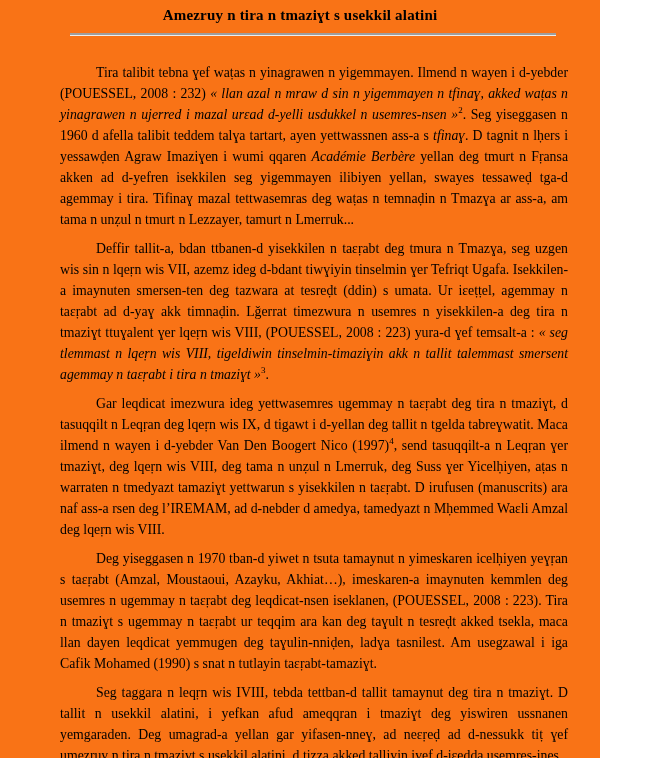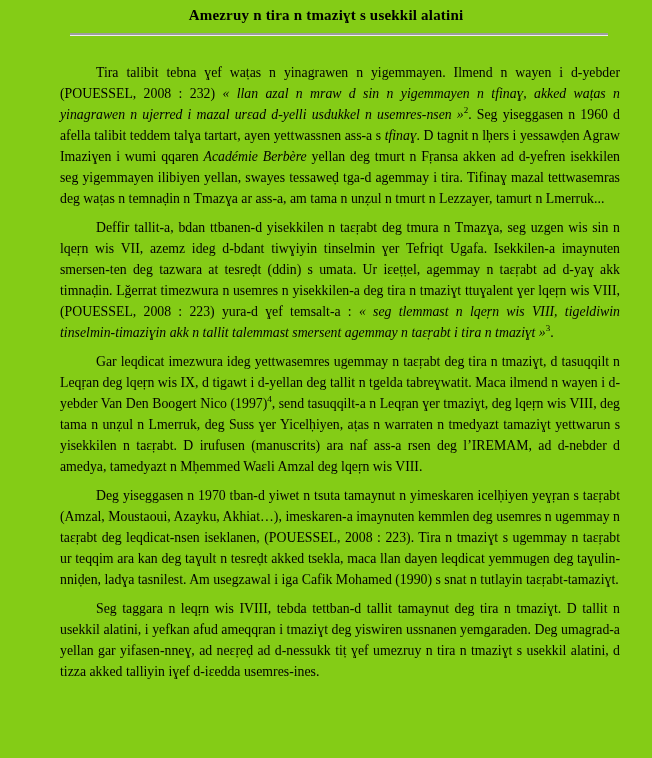--- a/index.html
+++ b/index.html
@@ -8,24 +8,24 @@
     background: #ffffff;
   }
   body {
     width: 652px;
     height: 758px;
     overflow: hidden;
     font-family: "Liberation Serif", serif;
     color: #000000;
   }
   .page {
-    width: 652px;
+    width: 600px;
     height: 758px;
     box-sizing: border-box;
-    background: #84cc16;
+    background: #f97316;
   }
   header.doc-header {
     padding-top: 7px;
   }
   h1.doc-title {
     font-family: "Liberation Serif", "DejaVu Serif", serif;
     font-size: 15px;
     font-weight: bold;
     text-align: center;
     margin: 0 0 9px 0;

